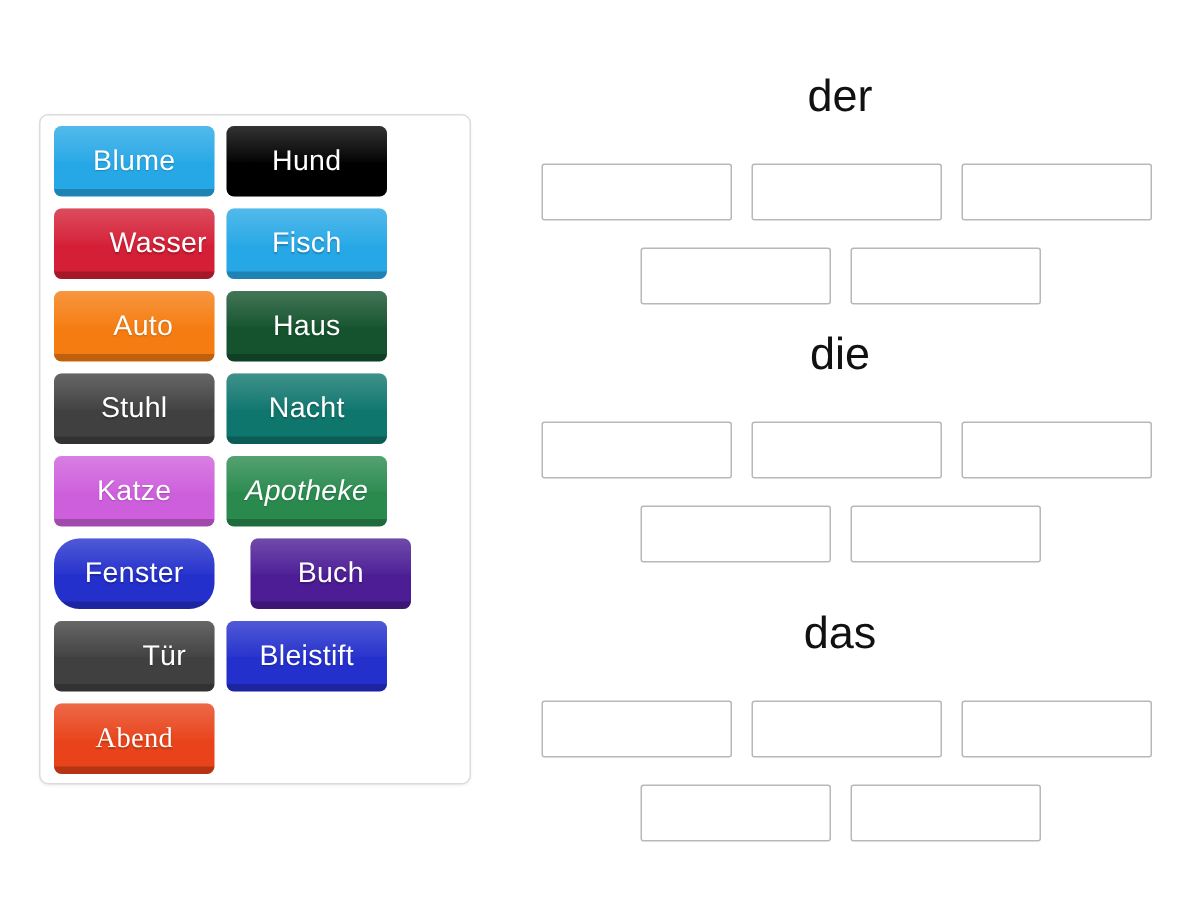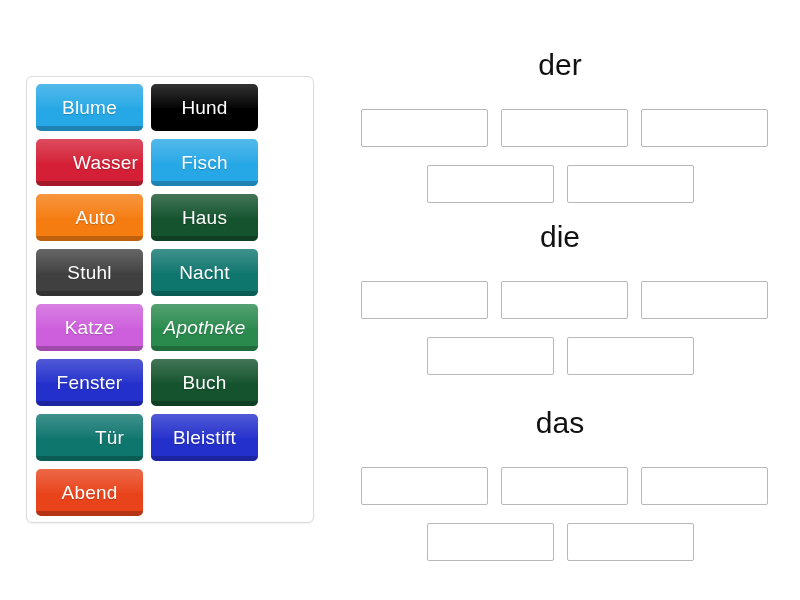--- a/index.html
+++ b/index.html
@@ -147,33 +147,33 @@
         </div>
         <div class="tile" style="background: #0f766e;">
           <span>Nacht</span>
         </div>
         <div class="tile" style="background: rgb(206, 95, 220);">
           <span>Katze</span>
         </div>
         <div class="tile" style="background: rgb(42, 138, 78); font-style: italic;">
           <span>Apotheke</span>
         </div>
-        <div class="tile" style="background: rgb(36, 48, 204);">
+        <div class="tile" style="background: rgb(36, 48, 204); border-radius: 17px;">
           <span>Fenster</span>
         </div>
-        <div class="tile" style="background: #14532d;">
+        <div class="tile" style="background: #4c1d95; margin-left: 16px;">
           <span>Buch</span>
         </div>
-        <div class="tile" style="background: #0f766e; padding-left: 40px;">
+        <div class="tile" style="background: #404040; padding-left: 40px;">
           <span>Tür</span>
         </div>
         <div class="tile" style="background: rgb(36, 48, 204);">
           <span>Bleistift</span>
         </div>
-        <div class="tile" style="background: rgb(232, 67, 26);">
+        <div class="tile" style="background: rgb(232, 67, 26); font-family: Liberation Serif, serif;">
           <span>Abend</span>
         </div>
       </div>
   </div>
 
   <div class="group" id="group-der">
     <div class="group-title">der</div>
     <div class="slot-row slot-row-top">
       <div class="slot"></div>
       <div class="slot"></div>

